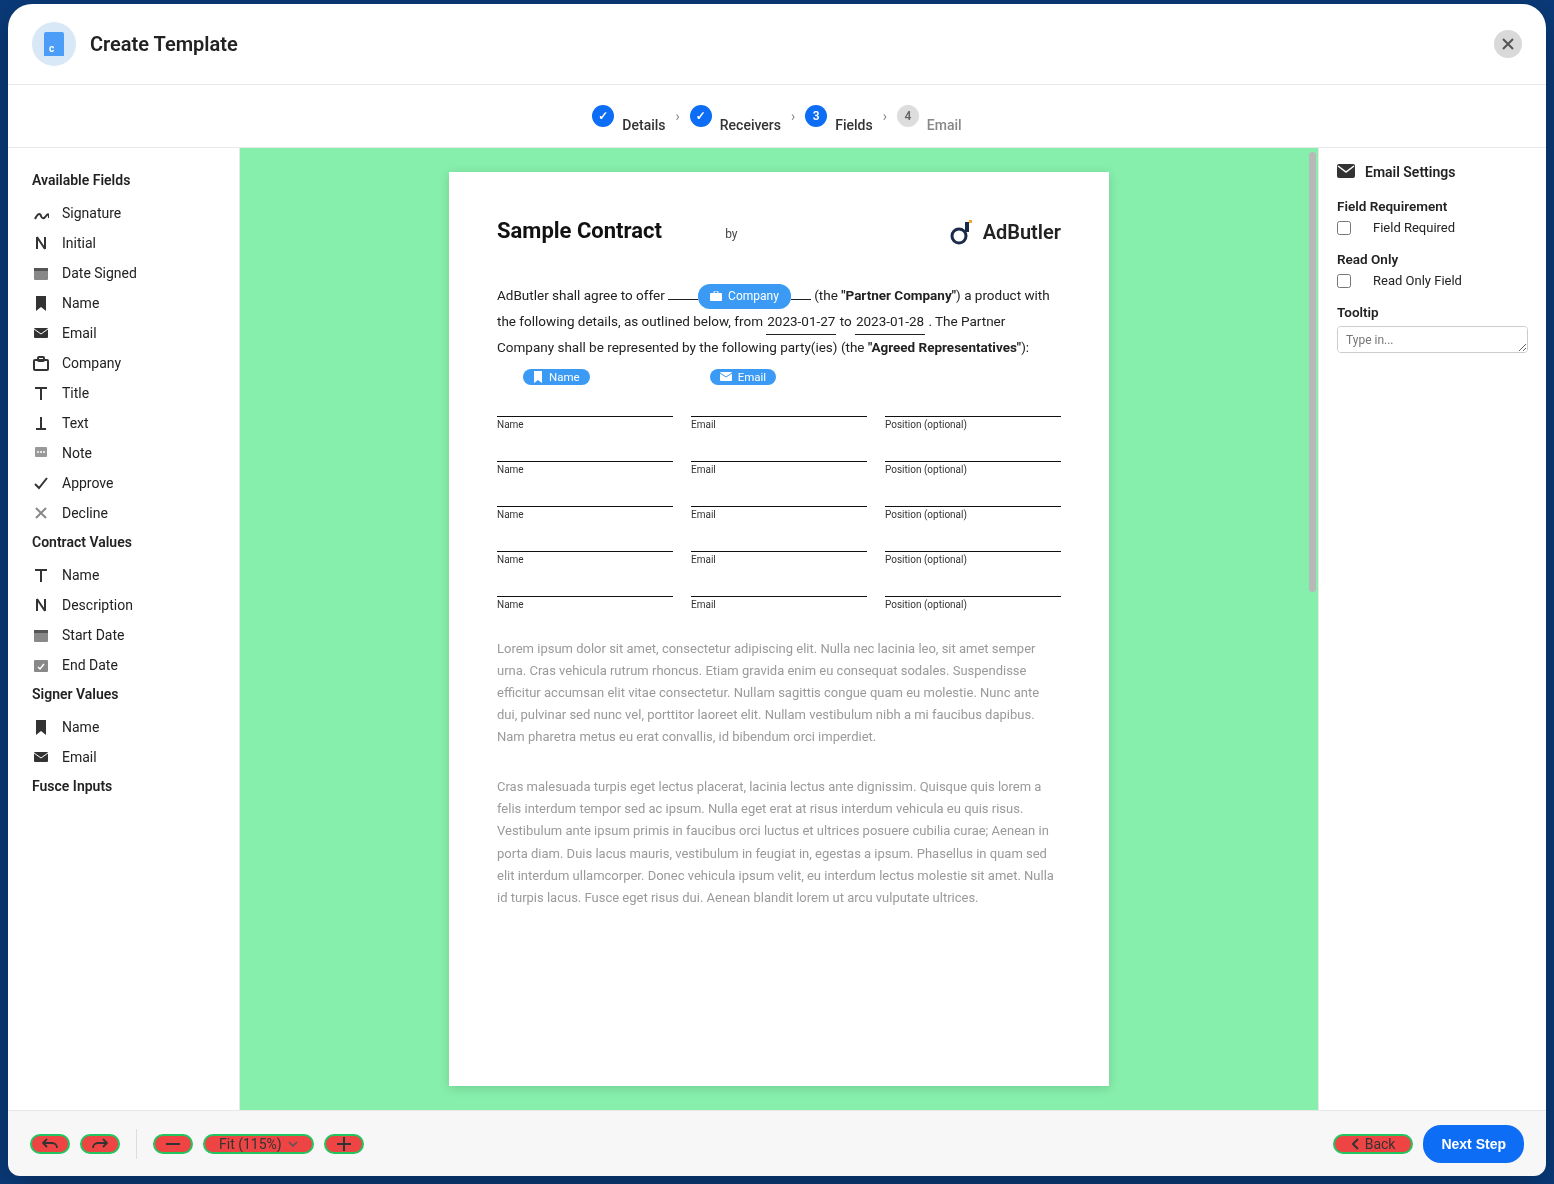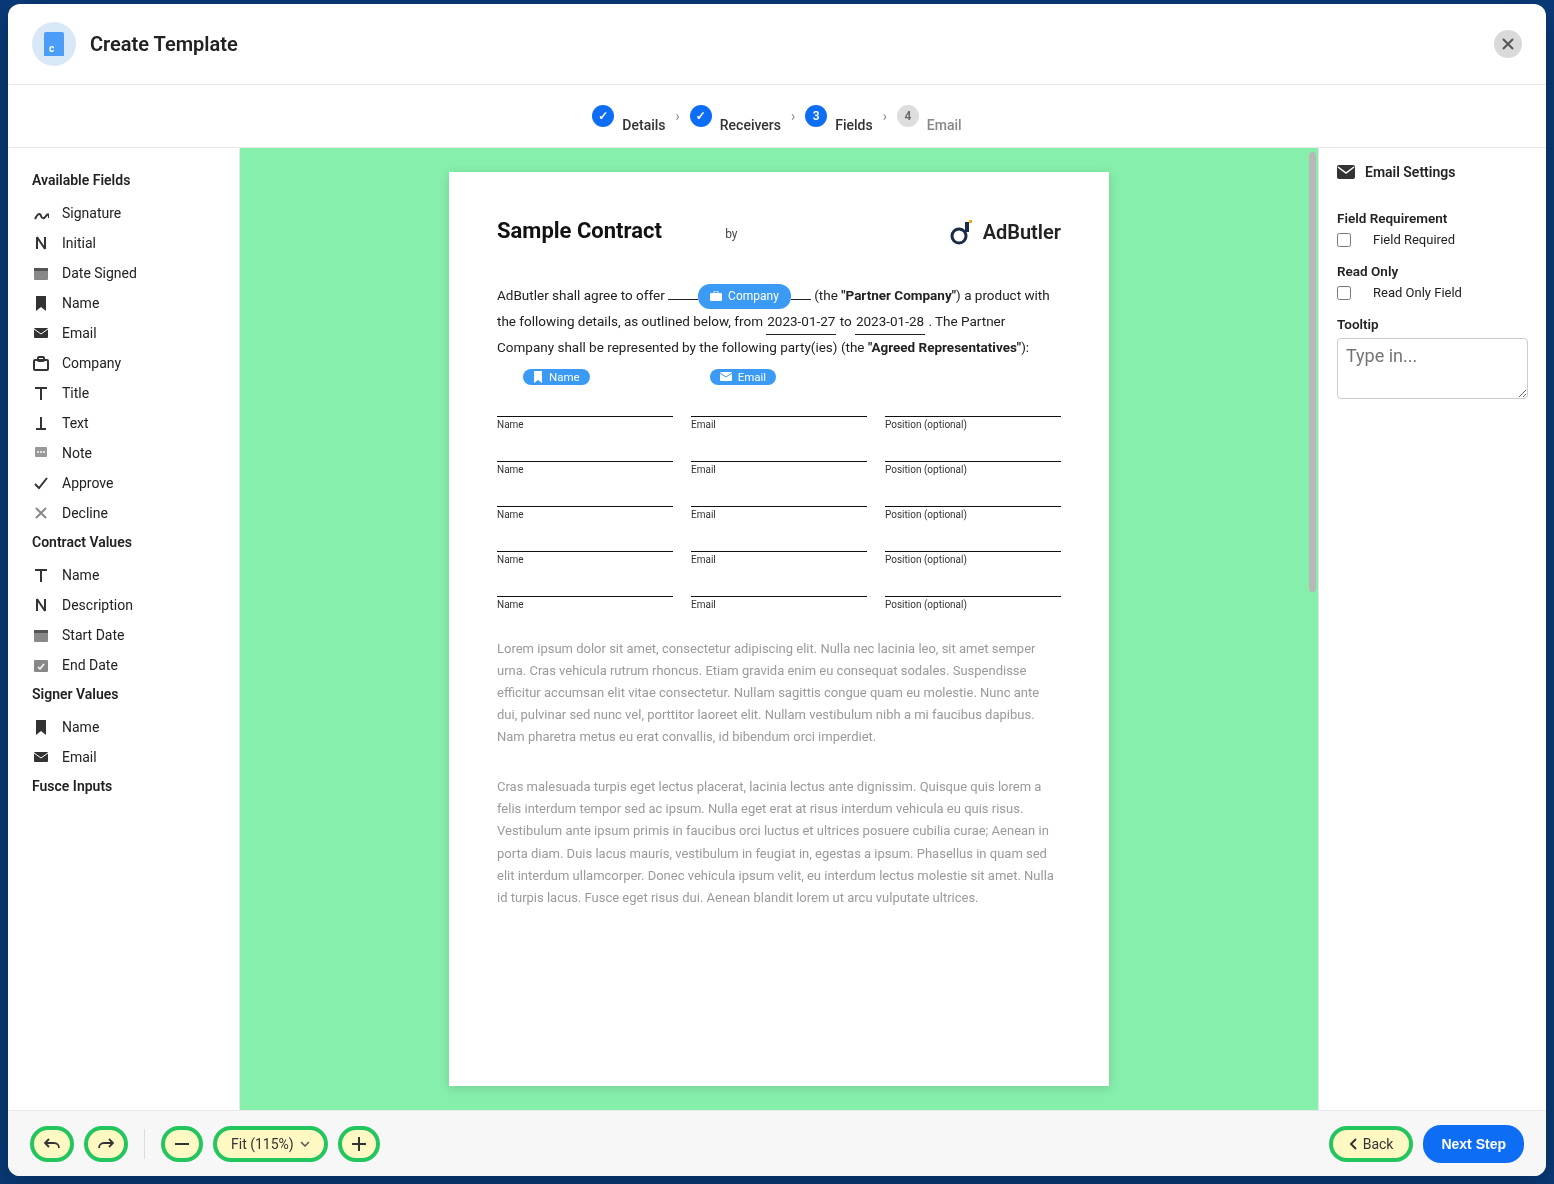--- a/index.html
+++ b/index.html
@@ -1,17 +1,17 @@
 <!DOCTYPE html>
 <html><head>
 <meta charset="utf-8">
 <style>
 * { box-sizing: border-box; margin: 0; padding: 0; }
 body { font-family: -apple-system, BlinkMacSystemFont, "Segoe UI", Roboto, Arial, sans-serif; background:#0a3b7a; width:1250px; height:948px; overflow:hidden; }
-.modal { position:absolute; top:4px; left:8px; right:8px; bottom:8px; background:#fff; border-radius:12px; box-shadow:0 10px 40px rgba(0,0,0,0.3); display:flex; flex-direction:column; }
+.modal { position:absolute; top:4px; left:8px; right:8px; bottom:8px; background:#fff; border-radius:24px; box-shadow:0 10px 40px rgba(0,0,0,0.3); display:flex; flex-direction:column; }
 .modal-header { display:flex; align-items:center; padding:18px 24px 18px 24px; border-bottom:1px solid #e8e8e8; }
 .modal-header .icon-wrap { width:44px; height:44px; background:#d9e8f7; border-radius:50%; display:flex; align-items:center; justify-content:center; margin-right:14px;}
 .modal-header .doc-icon { width:20px; height:24px; background:#4b9df8; position:relative; border-radius:2px 2px 0 0;}
 .modal-header .doc-icon::before { content:'c'; color:#fff; font-size:10px; font-weight:bold; position:absolute; bottom:2px; left:5px;}
 .modal-title { font-size:20px; font-weight:600; color:#222; }
 .close-btn { margin-left:auto; width:28px; height:28px; border-radius:50%; background:#d9d9d9; display:flex; align-items:center; justify-content:center; cursor:pointer; color:#555; font-size:14px; font-weight:bold;}
 .stepper { display:flex; align-items:center; justify-content:center; padding:14px 0; border-bottom:1px solid #e8e8e8; gap:10px;}
 .step { display:flex; align-items:center; gap:8px; }
 .step-circle { width:22px; height:22px; border-radius:50%; display:flex; align-items:center; justify-content:center; font-size:12px; color:#fff; font-weight:600;}
 .step-circle.done { background:#0d6ef5; }
@@ -35,27 +35,27 @@
 .chip { display:inline-flex; align-items:center; gap:6px; background:#3a9af4; color:#fff; border-radius:12px; padding:2px 12px; font-size:12px; vertical-align:middle;}
 .chip.sm { padding:1px 10px; font-size:11.5px;}
 .underline { border-bottom:1px solid #222; display:inline-block; min-width:70px; text-align:center;}
 .table { margin-top:8px;}
 .row { display:flex; gap:18px; margin-top:18px;}
 .cell { flex:1; }
 .cell .line { border-bottom:1px solid #111; height:14px;}
 .cell .lbl { font-size:10px; color:#333; margin-top:2px;}
 .lorem { margin-top:28px; font-size:13px; color:#9a9a9a; line-height:1.7;}
 .right-panel { width:228px; border-left:1px solid #e8e8e8; padding:16px 18px; }
-.rp-header { display:flex; align-items:center; gap:10px; font-size:14px; font-weight:600; color:#222; margin-bottom:30px;}
+.rp-header { display:flex; gap:10px; font-size:14px; font-weight:600; color:#222; margin-bottom:18px;}
 .rp-sub { font-size:13.5px; font-weight:600; margin-bottom:6px; color:#222;}
 .rp-check { display:flex; align-items:center; gap:22px; font-size:13px; color:#222; margin-bottom:16px;}
 .rp-check input { width:14px; height:14px;}
-.rp-textarea { width:100%; height:61px; border:1px solid #ccc; border-radius:4px; padding:6px 8px; font-size:18px; color:#888; resize:both; font-family:inherit;}
+.rp-textarea { width:100%; height:27px; border:1px solid #ccc; border-radius:4px; padding:6px 8px; font-size:12px; color:#888; resize:both; font-family:inherit;}
 .footer { height:66px; border-top:1px solid #e8e8e8; background:#f7f7f8; display:flex; align-items:center; padding:0 22px; gap:10px; border-radius:0 0 12px 12px;}
-.tool-btn { height:36px; min-width:40px; padding:0 10px; background:#fef9c3; border:4px solid #22c55e; border-radius:18px; display:flex; align-items:center; justify-content:center; cursor:pointer; font-size:14px; color:#333;}
+.tool-btn { height:20px; min-width:40px; padding:0 10px; background:#ef4444; border:2px solid #22c55e; border-radius:18px; display:flex; align-items:center; justify-content:center; cursor:pointer; font-size:14px; color:#333;}
 .divider { width:1px; height:30px; background:#ddd; margin:0 6px;}
 .footer-spacer { flex:1; }
 .btn-back { display:flex; align-items:center; gap:6px; padding:0 16px;}
 .btn-next { background:#0d6ef5; color:#fff; border:none; height:38px; padding:0 18px; border-radius:18px; font-size:14px; font-weight:600; cursor:pointer;}
 svg { display:block; }
 .center-wrap { flex:1; position:relative; display:flex; overflow:hidden;}
 .center-scroll { position:absolute; right:0; top:0; bottom:0; width:12px; }
 .center-scroll::before { content:''; position:absolute; right:2px; top:4px; width:7px; height:440px; background:#b8b8b8; border-radius:4px;}
 </style>
 </head>

